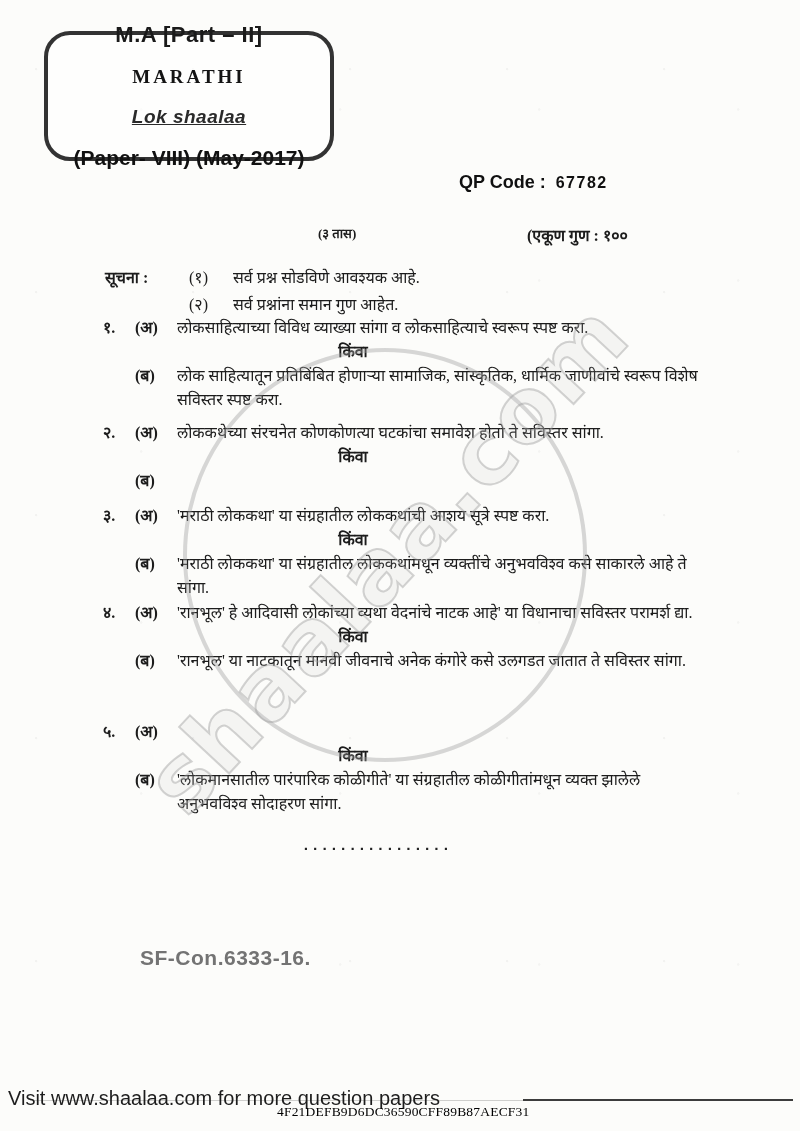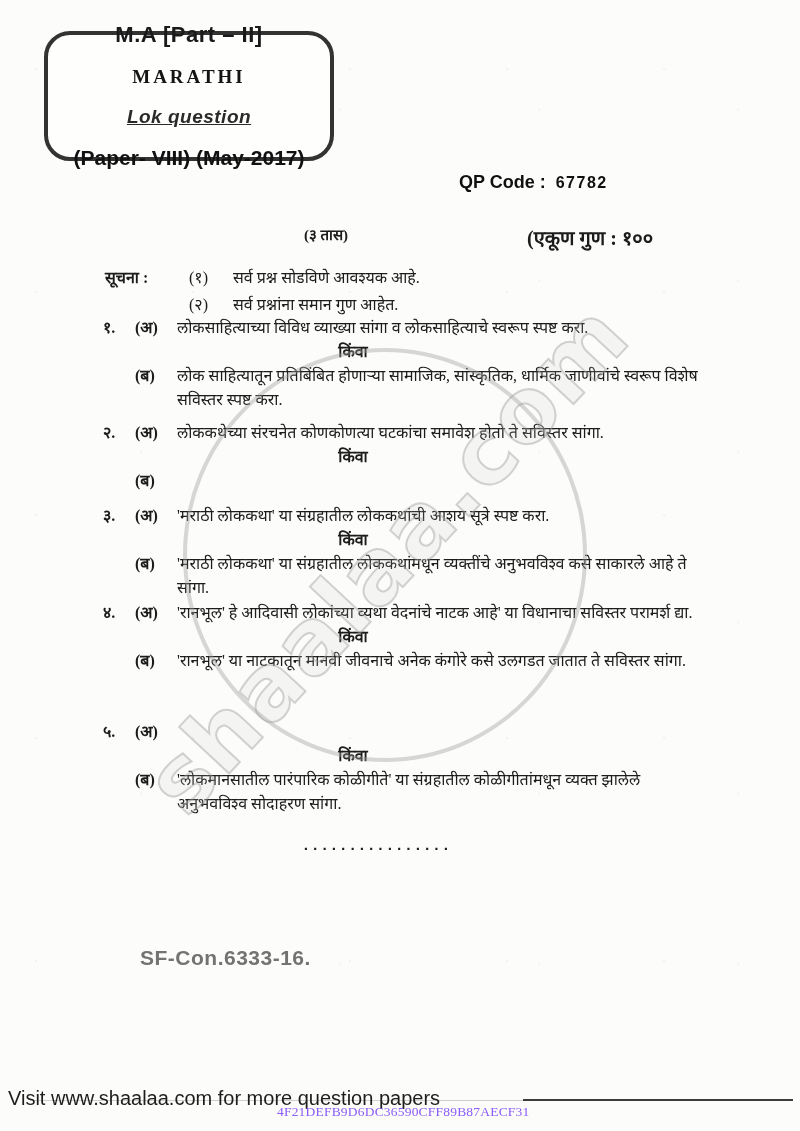--- a/index.html
+++ b/index.html
@@ -34,22 +34,22 @@
   .hb3 { font: italic 700 19px "Liberation Sans", sans-serif; text-decoration: underline; color:#2a2a2a; letter-spacing:.5px; }
   .hb4 { font: 700 21px "Liberation Sans", sans-serif; color:#111; }
 
   
   .qp-code {
     position: absolute; left: 459px; top: 172px;
     font: 700 18px "Liberation Sans", sans-serif; color: #101010;
     display: flex; align-items: baseline; gap: 10px;
   }
   .qp-code .val { font-size: 16px; letter-spacing: 1.5px; }
-  .duration { position: absolute; left: 304px; top: 224px; font-size: 15px; font-weight: 600; }
-  .total-marks { position: absolute; left: 527px; top: 224px; font-size: 20px; font-weight: 600; }
+  .duration { position: absolute; left: 318px; top: 224px; font-size: 13px; font-weight: 600; }
+  .total-marks { position: absolute; left: 527px; top: 224px; font-size: 16px; font-weight: 600; }
 
   
   .instructions { position: absolute; left: 105px; top: 264px; font-size: 16px; line-height: 27px; }
   .inst-row { display: flex; }
   .inst-label { font-weight: 700; width: 84px; }
   .inst-indent { width: 84px; }
   .inst-num { width: 44px; }
   .inst-text { font-weight: 500; }
 
   
@@ -94,34 +94,34 @@
   .footer-line-light { position: absolute; left: 30px; top: 1100px; width: 495px; height: 1px; background: rgba(90,90,90,0.28); }
   .footer-line-dark  { position: absolute; left: 523px; top: 1099px; width: 270px; height: 2px; background: #3c3c3c; }
   .visit-text {
     position: absolute; left: 8px; top: 1087px;
     font: 400 20px "Liberation Sans", sans-serif;
     color: #1d1d1d; white-space: nowrap; z-index: 1;
   }
   .doc-hash {
     position: absolute; left: 277px; top: 1104px;
     font: 400 13.5px "Liberation Serif", serif;
-    letter-spacing: .2px; color: #8b5cf6; white-space: nowrap; z-index: 2;
+    letter-spacing: .2px; color: #000000; white-space: nowrap; z-index: 2;
   }
 
   .content { position: relative; z-index: 1; }
 </style>
 </head>
 <body>
 
 <div class="content">
 
   <div class="header-box">
     <div class="hb1">M.A [Part – II]</div>
     <div class="hb2">MARATHI</div>
-    <div class="hb3">Lok question</div>
+    <div class="hb3">Lok shaalaa</div>
     <div class="hb4">(Paper- VIII) (May-2017)</div>
   </div>
 
   <div class="qp-code">
     <span>QP Code :</span>
     <span class="val">67782</span>
   </div>
 
   <div class="duration">(३ तास)</div>
   <div class="total-marks">(एकूण गुण : १००</div>

